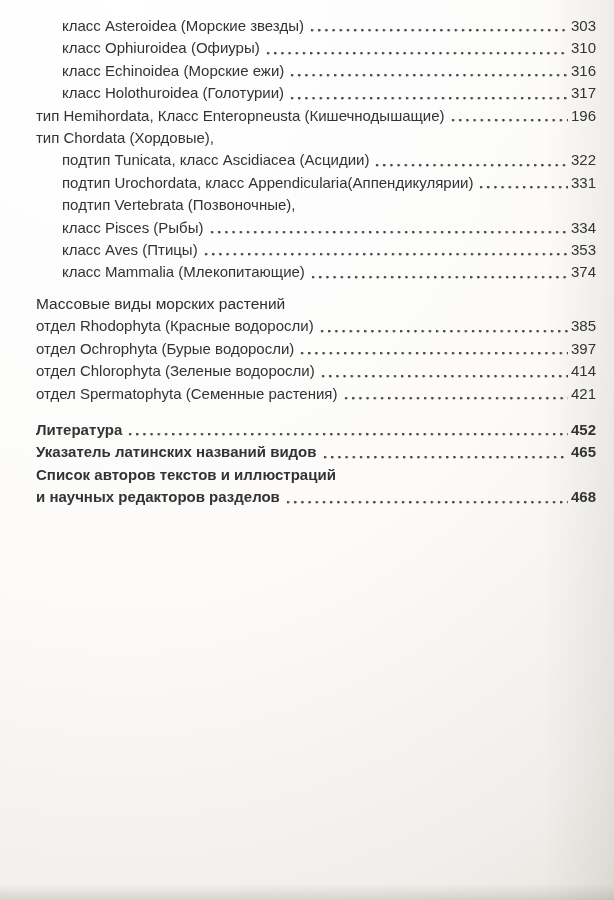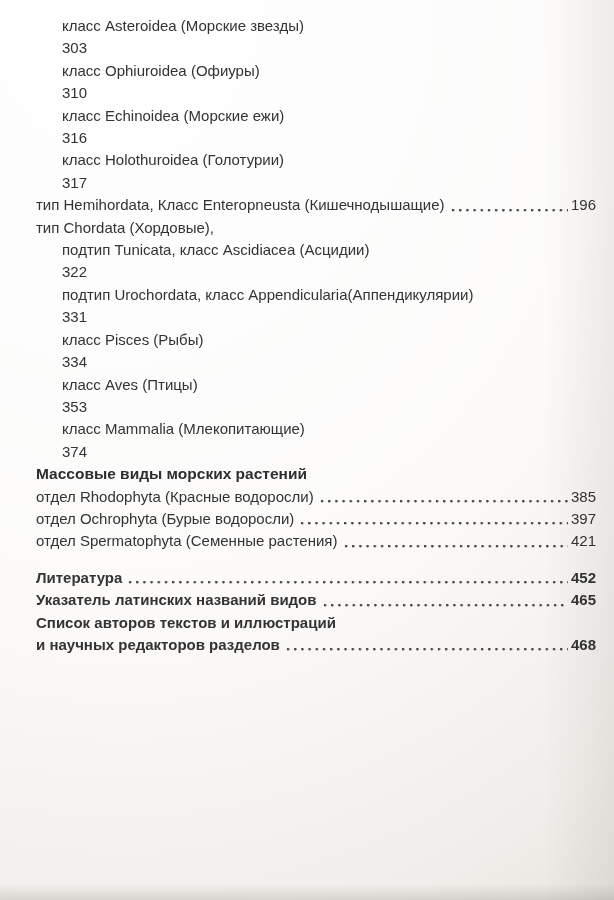--- a/index.html
+++ b/index.html
@@ -33,24 +33,25 @@
     flex: 1 1 auto;
     align-self: stretch;
     margin: 0 3px 0 6px;
     background-image: radial-gradient(circle at 2px 2.2px, #4a4a4a 1.05px, rgba(0,0,0,0) 1.6px);
     background-size: 7.2px 5px;
     background-repeat: repeat-x;
     background-position: left bottom 4px;
     min-width: 10px;
   }
   .row .pagenum { flex: 0 0 auto; }
-  .indent { padding-left: 26px; flex-direction: column; }
+  .indent { padding-left: 26px; }
   .section-heading {
-    font-weight: bold;
+    font-weight: normal;
     line-height: 22.4px;
+    margin-top: 9px;
     font-size: 15.5px;
     color: #2e2e2e;
   }
   .group-gap { margin-top: 14px; font-weight: bold; }
 </style>
 </head>
 <body>
 
 <div class="sheet">
 
@@ -95,20 +96,23 @@
       <span class="leader"></span>
       <span class="pagenum">322</span>
     </div>
 
     <div class="row indent">
       <span class="label">подтип Urochordata, класс Appendicularia(Аппендикулярии)</span>
       <span class="leader"></span>
       <span class="pagenum">331</span>
     </div>
 
+    <div class="row indent">
+      <span class="label">подтип Vertebrata (Позвоночные),</span>
+    </div>
 
     <div class="row indent">
       <span class="label">класс Pisces (Рыбы)</span>
       <span class="leader"></span>
       <span class="pagenum">334</span>
     </div>
 
     <div class="row indent">
       <span class="label">класс Aves (Птицы)</span>
       <span class="leader"></span>
@@ -132,20 +136,25 @@
       <span class="leader"></span>
       <span class="pagenum">385</span>
     </div>
 
     <div class="row">
       <span class="label">отдел Ochrophyta (Бурые водоросли)</span>
       <span class="leader"></span>
       <span class="pagenum">397</span>
     </div>
 
+    <div class="row">
+      <span class="label">отдел Chlorophyta (Зеленые водоросли)</span>
+      <span class="leader"></span>
+      <span class="pagenum">414</span>
+    </div>
 
     <div class="row">
       <span class="label">отдел Spermatophyta (Семенные растения)</span>
       <span class="leader"></span>
       <span class="pagenum">421</span>
     </div>
 
   </div>
 
   <div class="group-gap">

